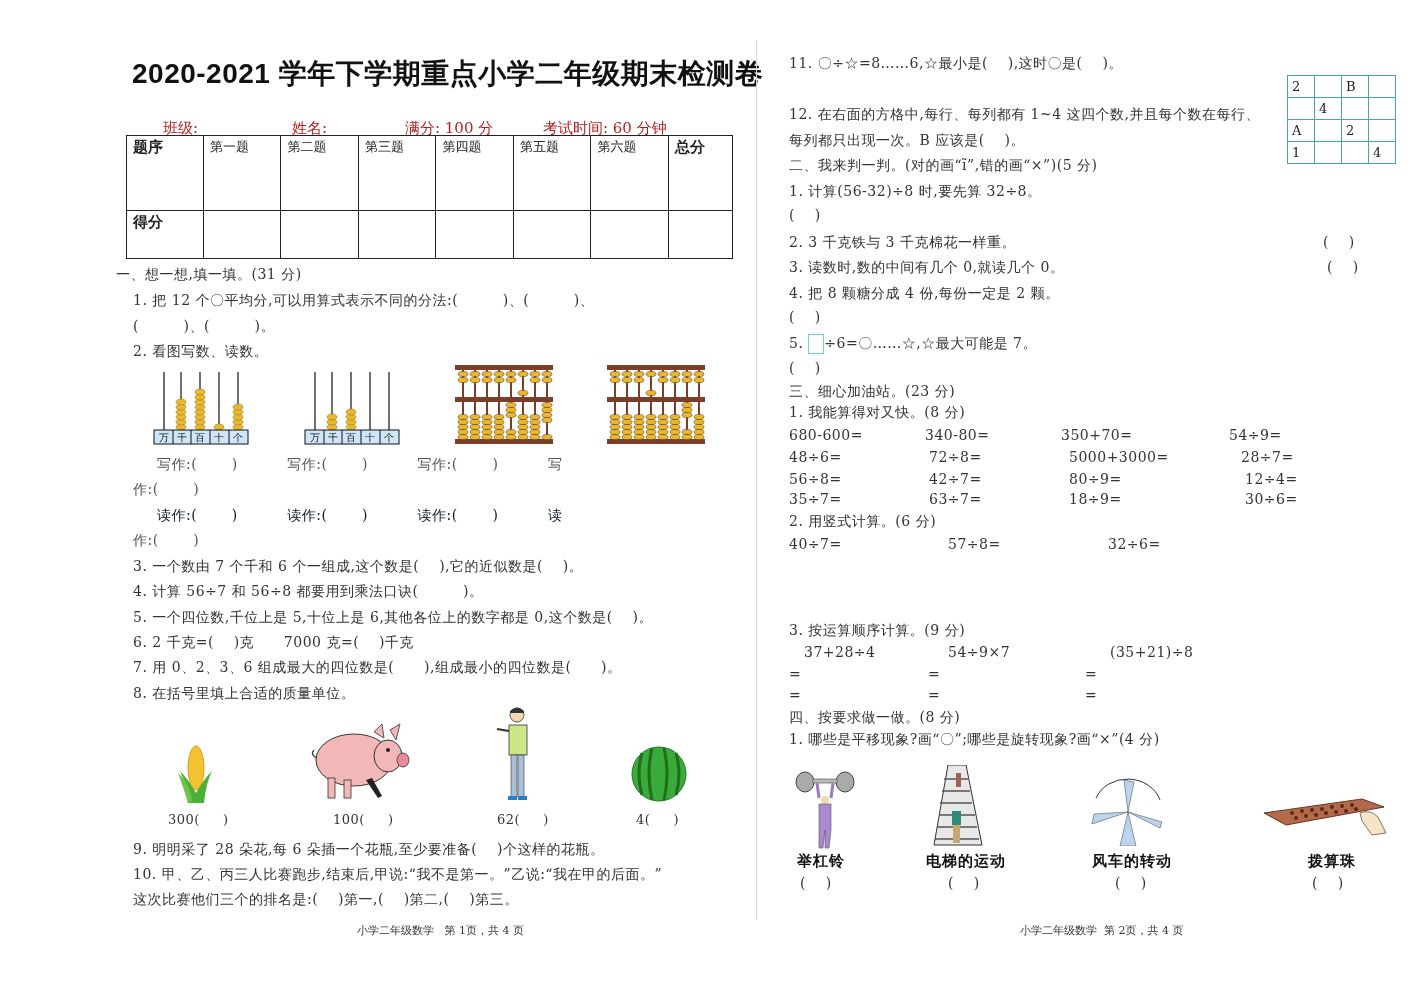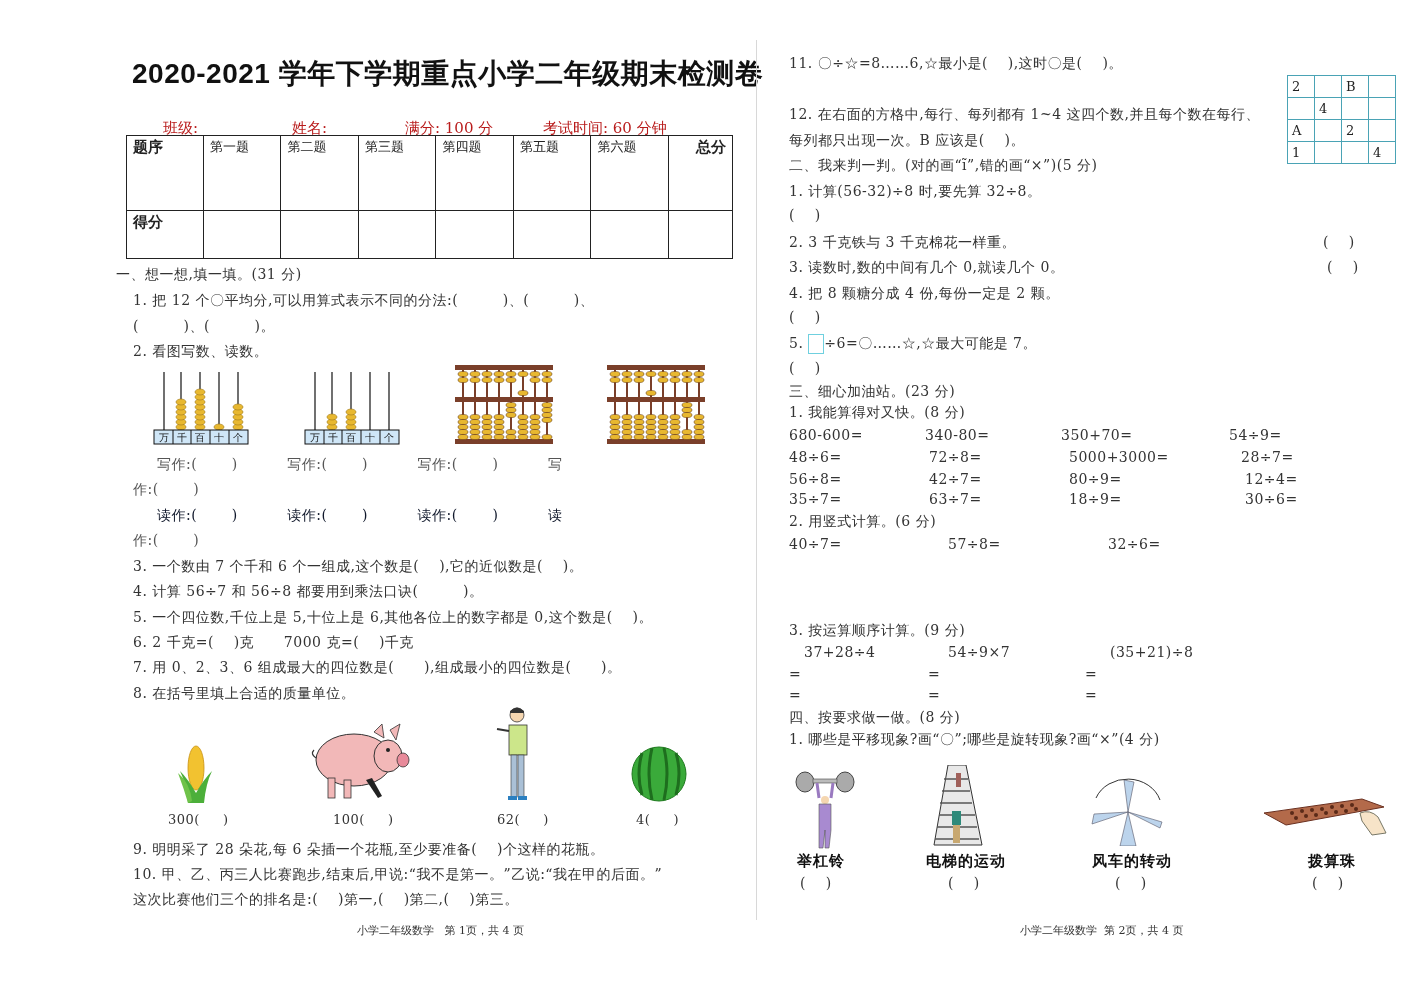--- a/index.html
+++ b/index.html
@@ -34,21 +34,21 @@
 <table class="score">
   <tbody>
       <tr class="r1">
     <td class="head" style="width:64px">题序</td>
     <td>第一题</td>
     <td>第二题</td>
     <td>第三题</td>
     <td>第四题</td>
     <td>第五题</td>
     <td>第六题</td>
-    <td class="head" style="text-align:right">总分</td>
+    <td class="head" style="text-align:left">总分</td>
   </tr>
   <tr>
     <td class="head" style="text-align:left">得分</td>
     <td></td>
     <td></td>
     <td></td>
     <td></td>
     <td></td>
     <td></td>
     <td></td>

